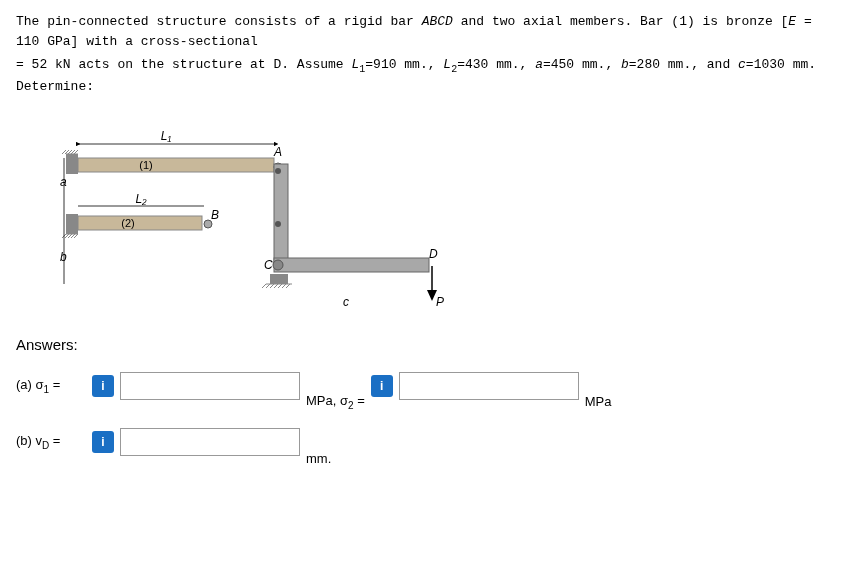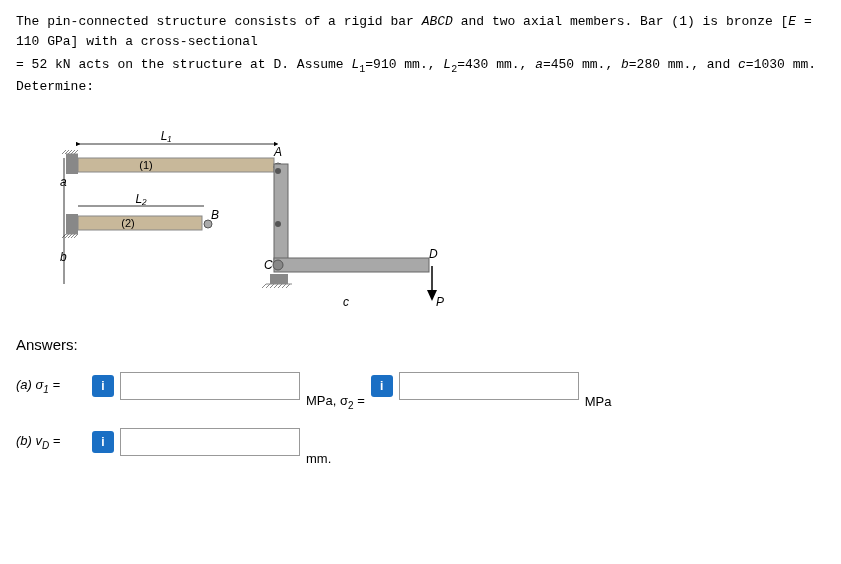--- a/index.html
+++ b/index.html
@@ -40,21 +40,20 @@
     }
     .answer-row {
       display: flex;
       align-items: center;
       margin-bottom: 8px;
       gap: 6px;
     }
     .answer-label {
       font-size: 13px;
       min-width: 70px;
-      font-style: italic;
     }
     .answer-input-box {
       width: 180px;
       height: 28px;
       border: 1px solid #999;
       background: #fff;
       display: inline-block;
     }
     .info-btn {
       width: 22px;

